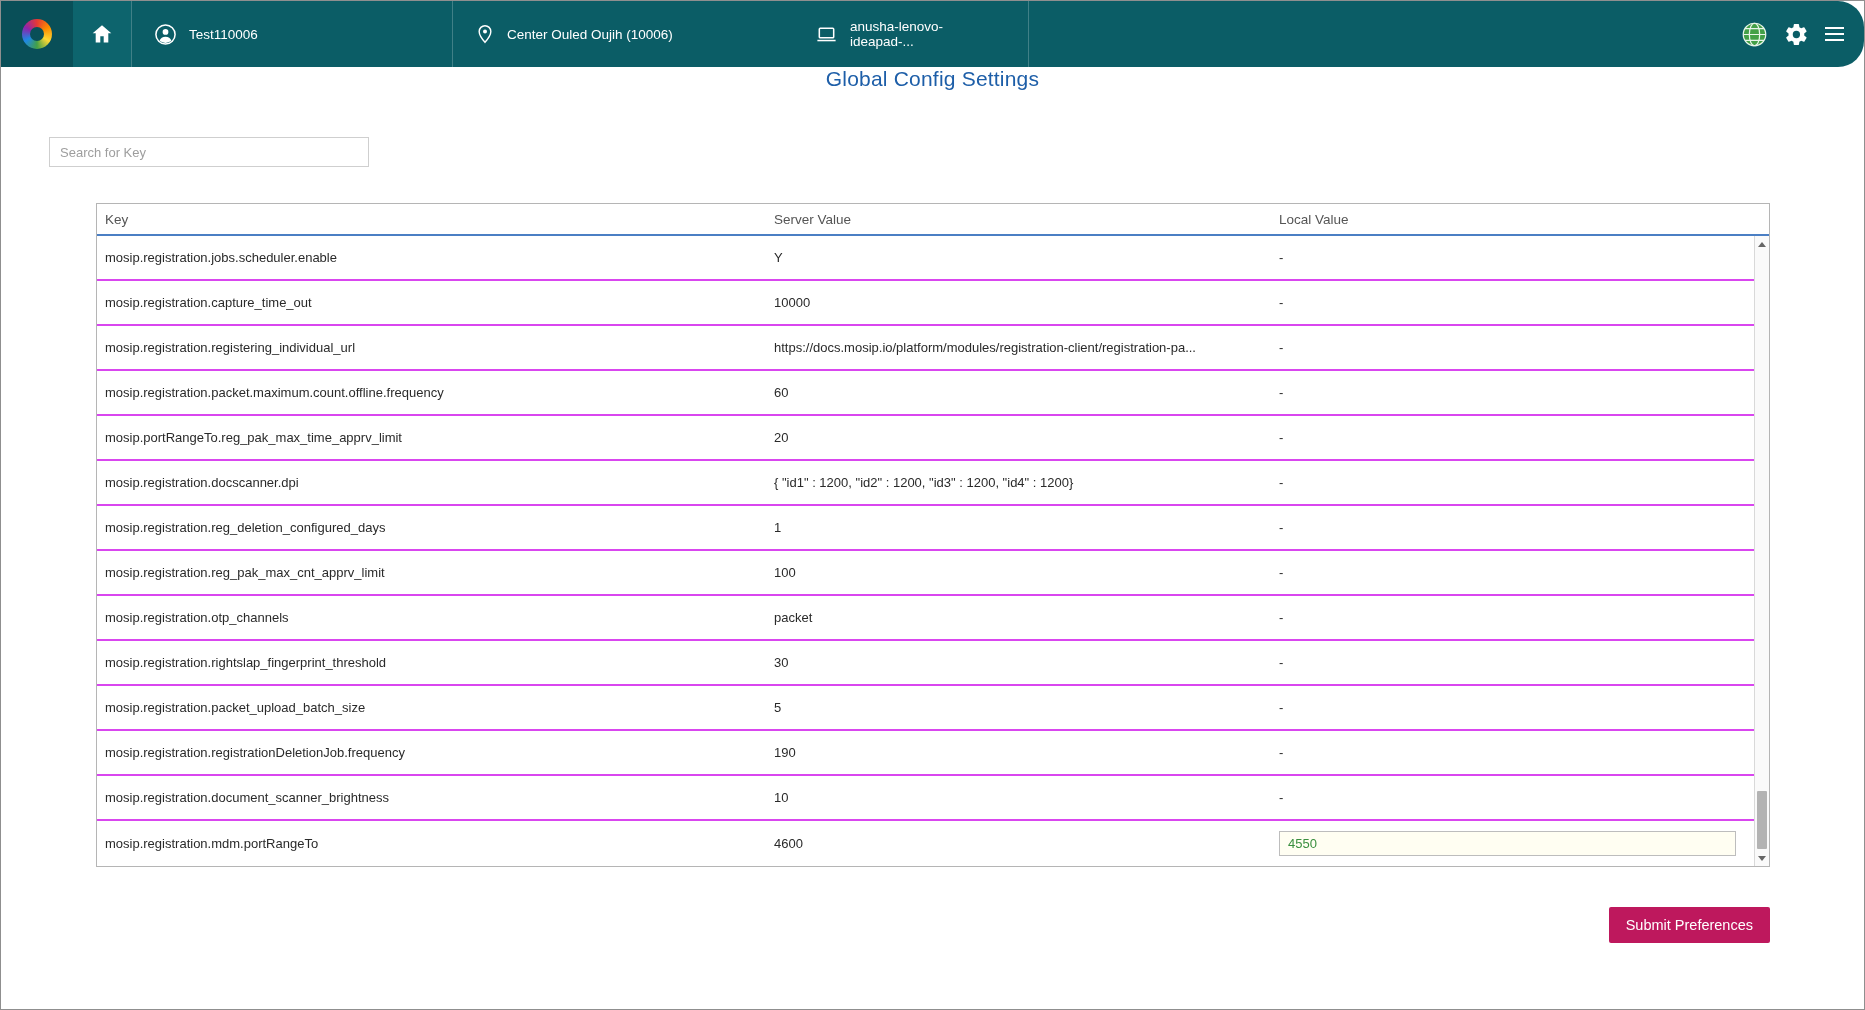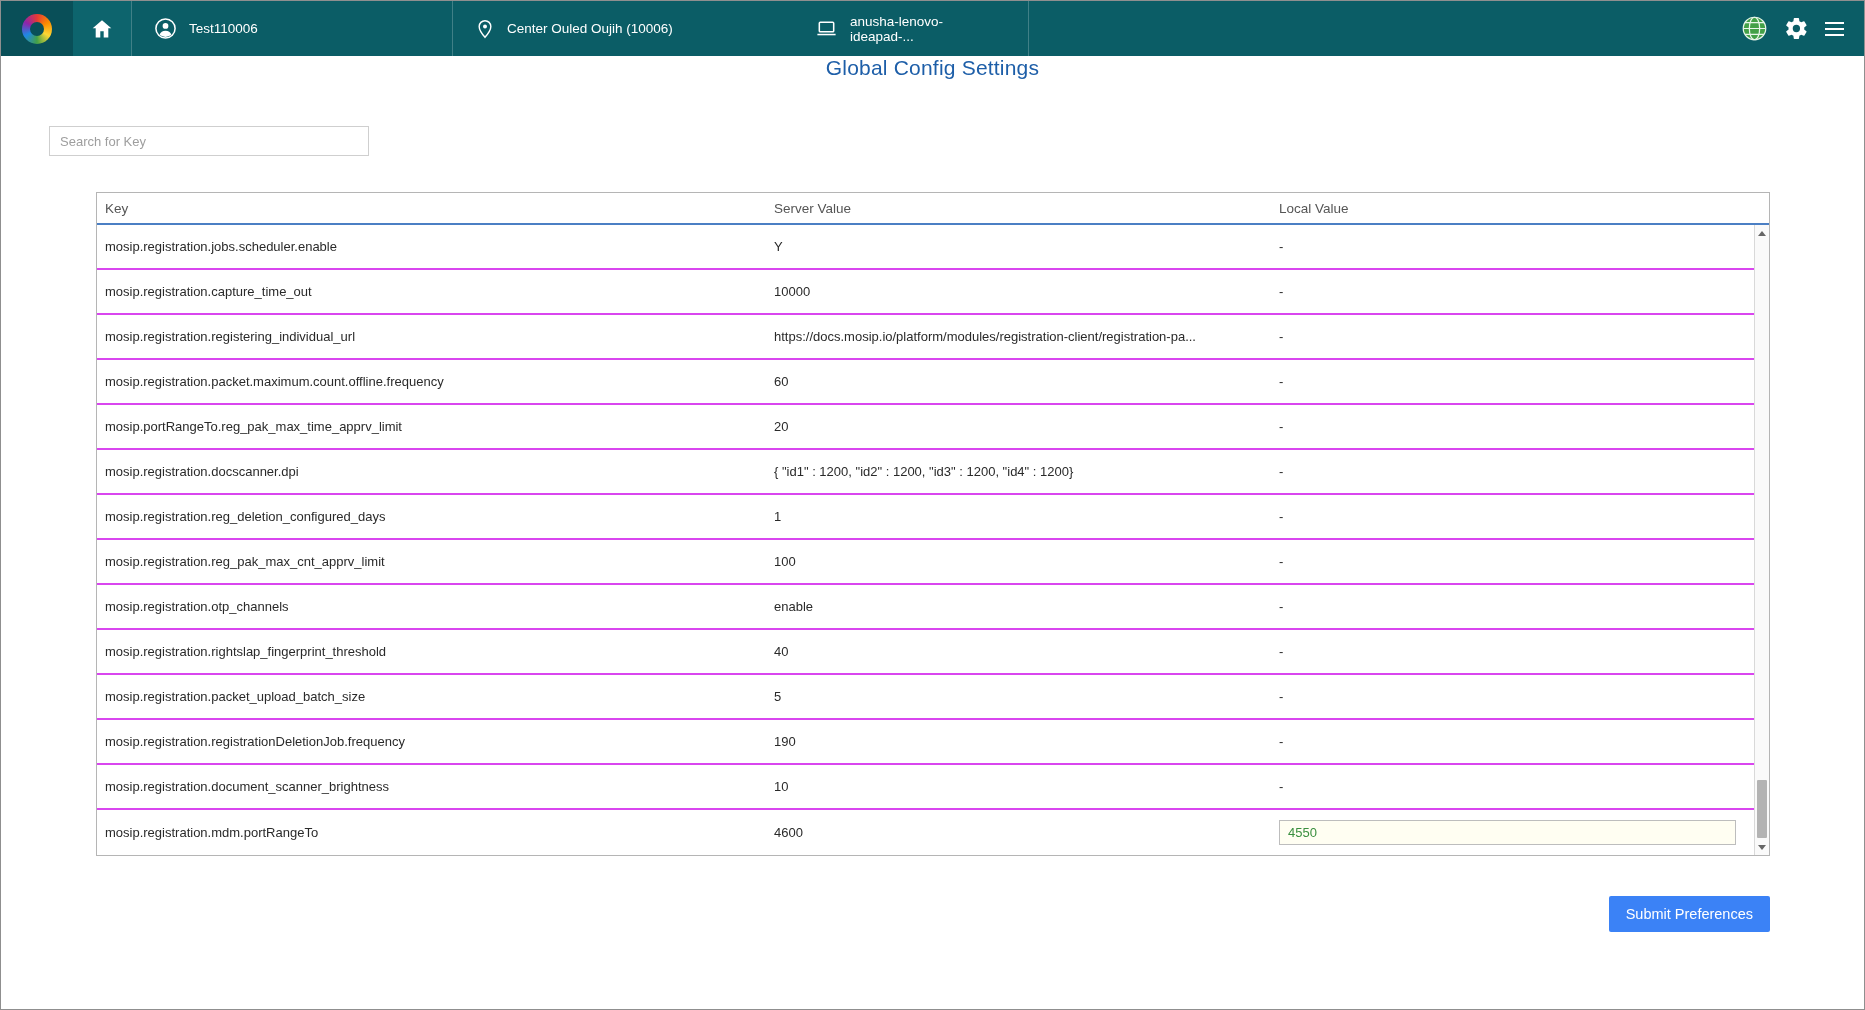--- a/index.html
+++ b/index.html
@@ -7,22 +7,23 @@
   body { font-family: "Liberation Sans", "DejaVu Sans", sans-serif; }
 
   .app {
     width: 1865px; height: 1010px; margin: 0 auto;
     background: #ffffff; border: 1px solid #8f8f8f;
     position: relative; overflow: hidden;
   }
 
   
   .topbar {
-    height: 55px; background: #0b5d66; display: flex; align-items: stretch;
+    height: 66px; background: #0b5d66; display: flex; align-items: stretch;
     color: #fff;
+    border-radius: 26px;
   }
   .logo-wrap {
     width: 72px; background: #094f58; display:flex; align-items:center; justify-content:center;
   }
   .logo {
     width: 30px; height: 30px; border-radius: 50%; position: relative;
     background: conic-gradient(#e53935,#fb8c00,#fdd835,#43a047,#1e88e5,#8e24aa,#e53935);
   }
   .logo::after {
     content:""; position:absolute; inset:8px; border-radius:50%; background:#094f58;
@@ -101,21 +102,21 @@
     border-top:5px solid #666;
   }
   .sb-thumb {
     position:absolute; left:2px; right:2px; bottom:17px; height:58px;
     background:#b3b3b3; border-radius:1px; cursor:grab;
   }
 
   
   .footer-row { display:flex; justify-content:flex-end; padding: 0 94px; margin-top: 40px; }
   .submit-btn {
-    background: #3b82f6; color:#fff; border:none; border-radius:2px;
+    background: #be185d; color:#fff; border:none; border-radius:2px;
     font-size: 14.5px; padding: 10px 17px; cursor:pointer;
     font-family: "Liberation Sans", sans-serif;
   }
   svg { display:block; }
 </style>
 </head>
 <body>
 
 <div class="app">
 
@@ -241,26 +242,26 @@
               <div class="cell server">1</div>
               <div class="cell local">-</div>
             </div>
             <div class="t-row">
               <div class="cell key">mosip.registration.reg_pak_max_cnt_apprv_limit</div>
               <div class="cell server">100</div>
               <div class="cell local">-</div>
             </div>
             <div class="t-row">
               <div class="cell key">mosip.registration.otp_channels</div>
-              <div class="cell server">enable</div>
+              <div class="cell server">packet</div>
               <div class="cell local">-</div>
             </div>
             <div class="t-row">
               <div class="cell key">mosip.registration.rightslap_fingerprint_threshold</div>
-              <div class="cell server">40</div>
+              <div class="cell server">30</div>
               <div class="cell local">-</div>
             </div>
             <div class="t-row">
               <div class="cell key">mosip.registration.packet_upload_batch_size</div>
               <div class="cell server">5</div>
               <div class="cell local">-</div>
             </div>
             <div class="t-row">
               <div class="cell key">mosip.registration.registrationDeletionJob.frequency</div>
               <div class="cell server">190</div>

